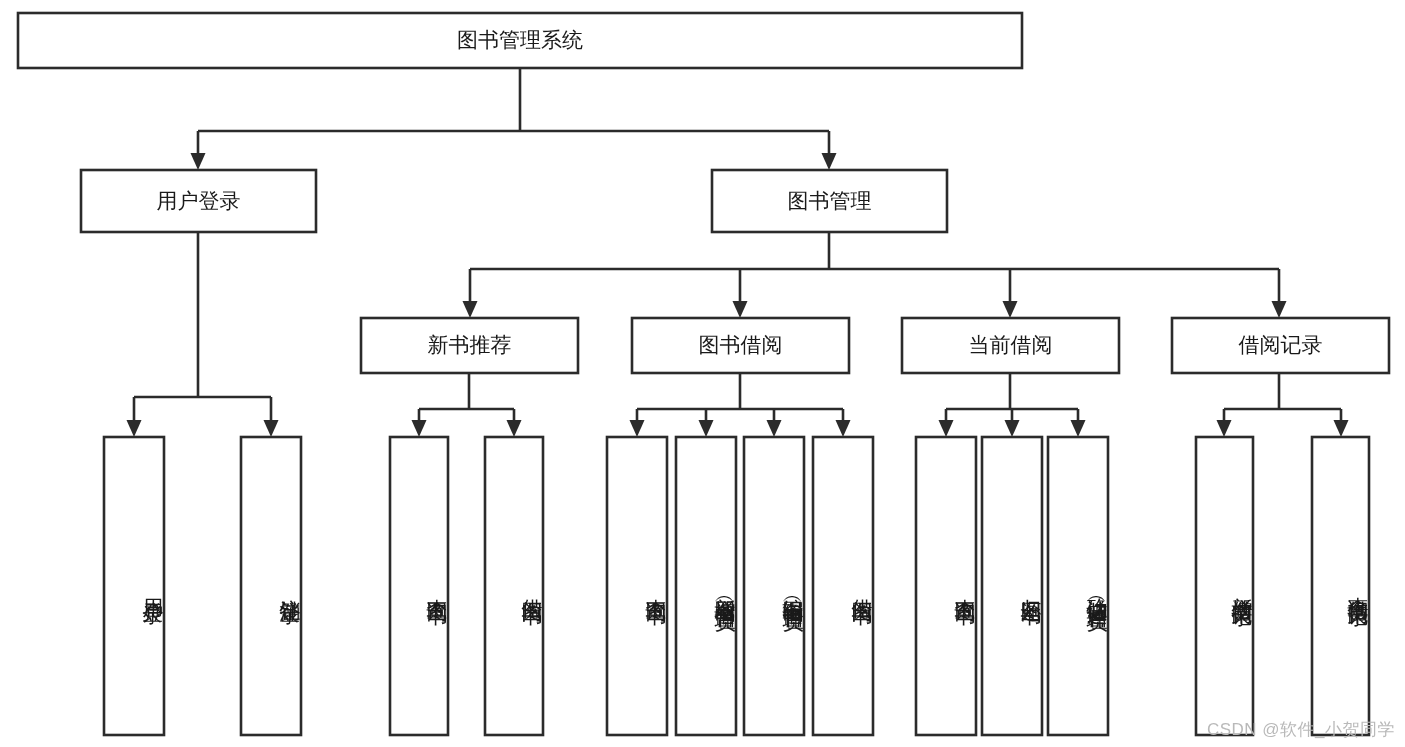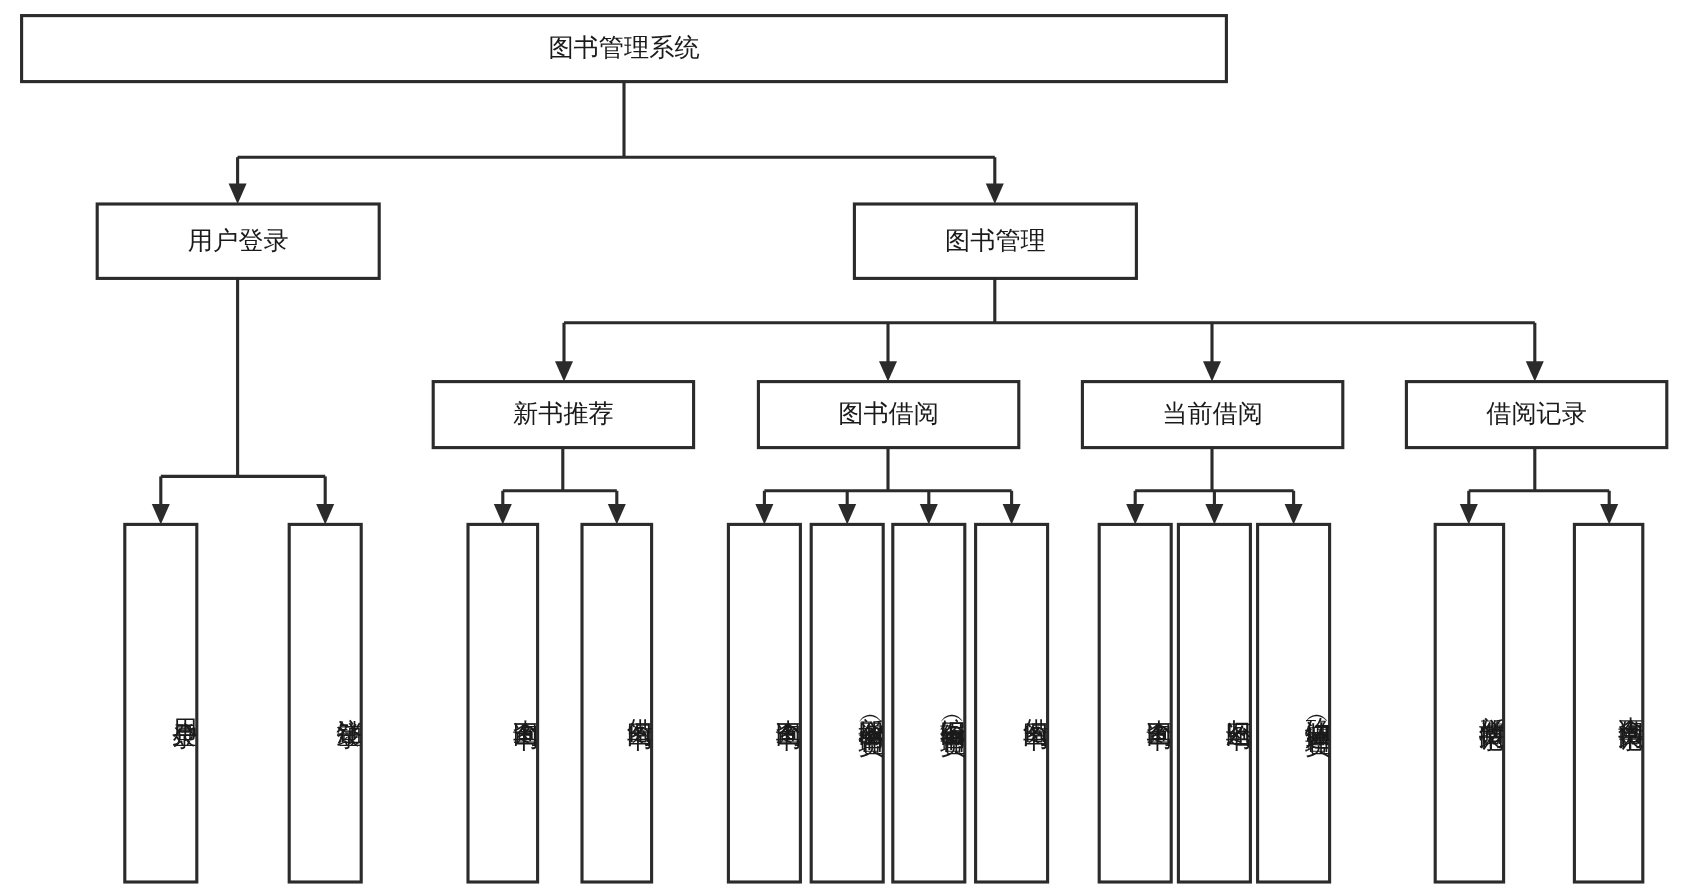--- a/index.html
+++ b/index.html
@@ -198,13 +198,14 @@
       <div class="vtext-wrap centered" style="left: 607px; top: 437px; width: 60px; height: 298px;">查询图书</div>
       <div class="vtext-wrap" style="left: 676px; top: 445px; width: 60px; height: 290px;">新增图书（管理员）</div>
       <div class="vtext-wrap" style="left: 744px; top: 445px; width: 60px; height: 290px;">编辑图书（管理员）</div>
       <div class="vtext-wrap centered" style="left: 813px; top: 437px; width: 60px; height: 298px;">借阅图书</div>
       <div class="vtext-wrap centered" style="left: 916px; top: 437px; width: 60px; height: 298px;">查询图书</div>
       <div class="vtext-wrap centered" style="left: 982px; top: 437px; width: 60px; height: 298px;">归还图书</div>
       <div class="vtext-wrap" style="left: 1048px; top: 445px; width: 60px; height: 290px;">确认归还（管理员）</div>
       <div class="vtext-wrap centered" style="left: 1196px; top: 437px; width: 57px; height: 298px;">新增借阅记录</div>
       <div class="vtext-wrap centered" style="left: 1312px; top: 437px; width: 57px; height: 298px;">查询借阅记录</div>
     </div>
+  <div class="watermark">CSDN @软件_小贺同学</div>
 </div>
 
 </body></html>

